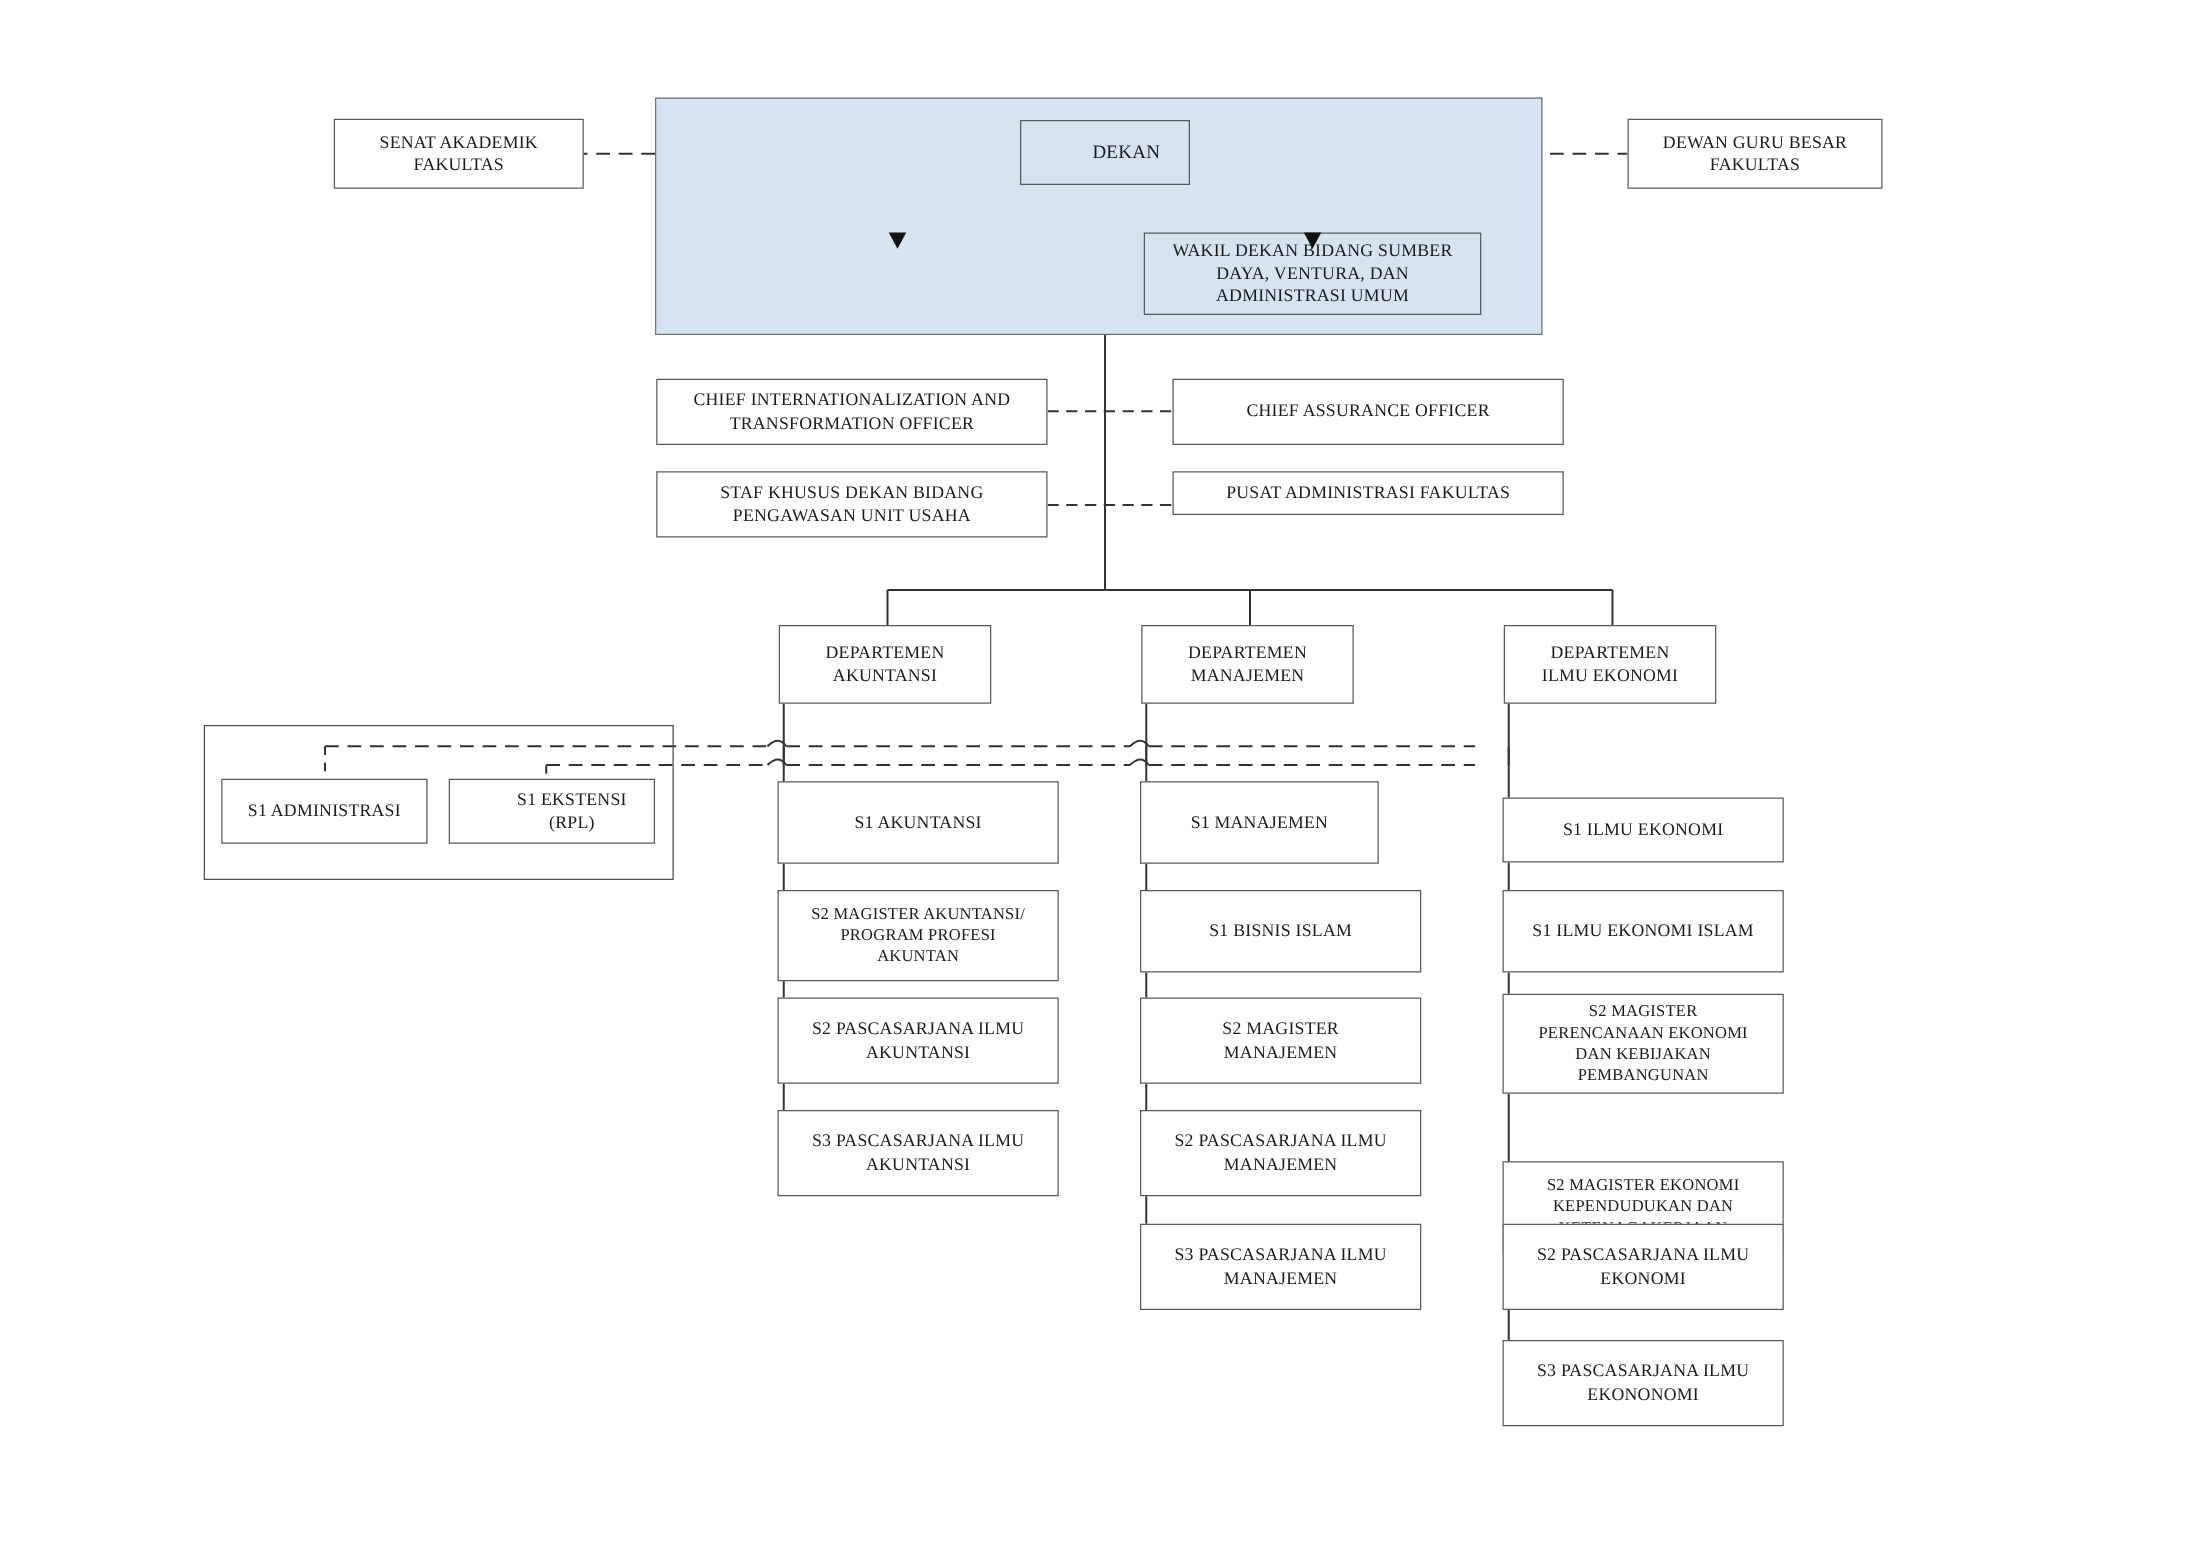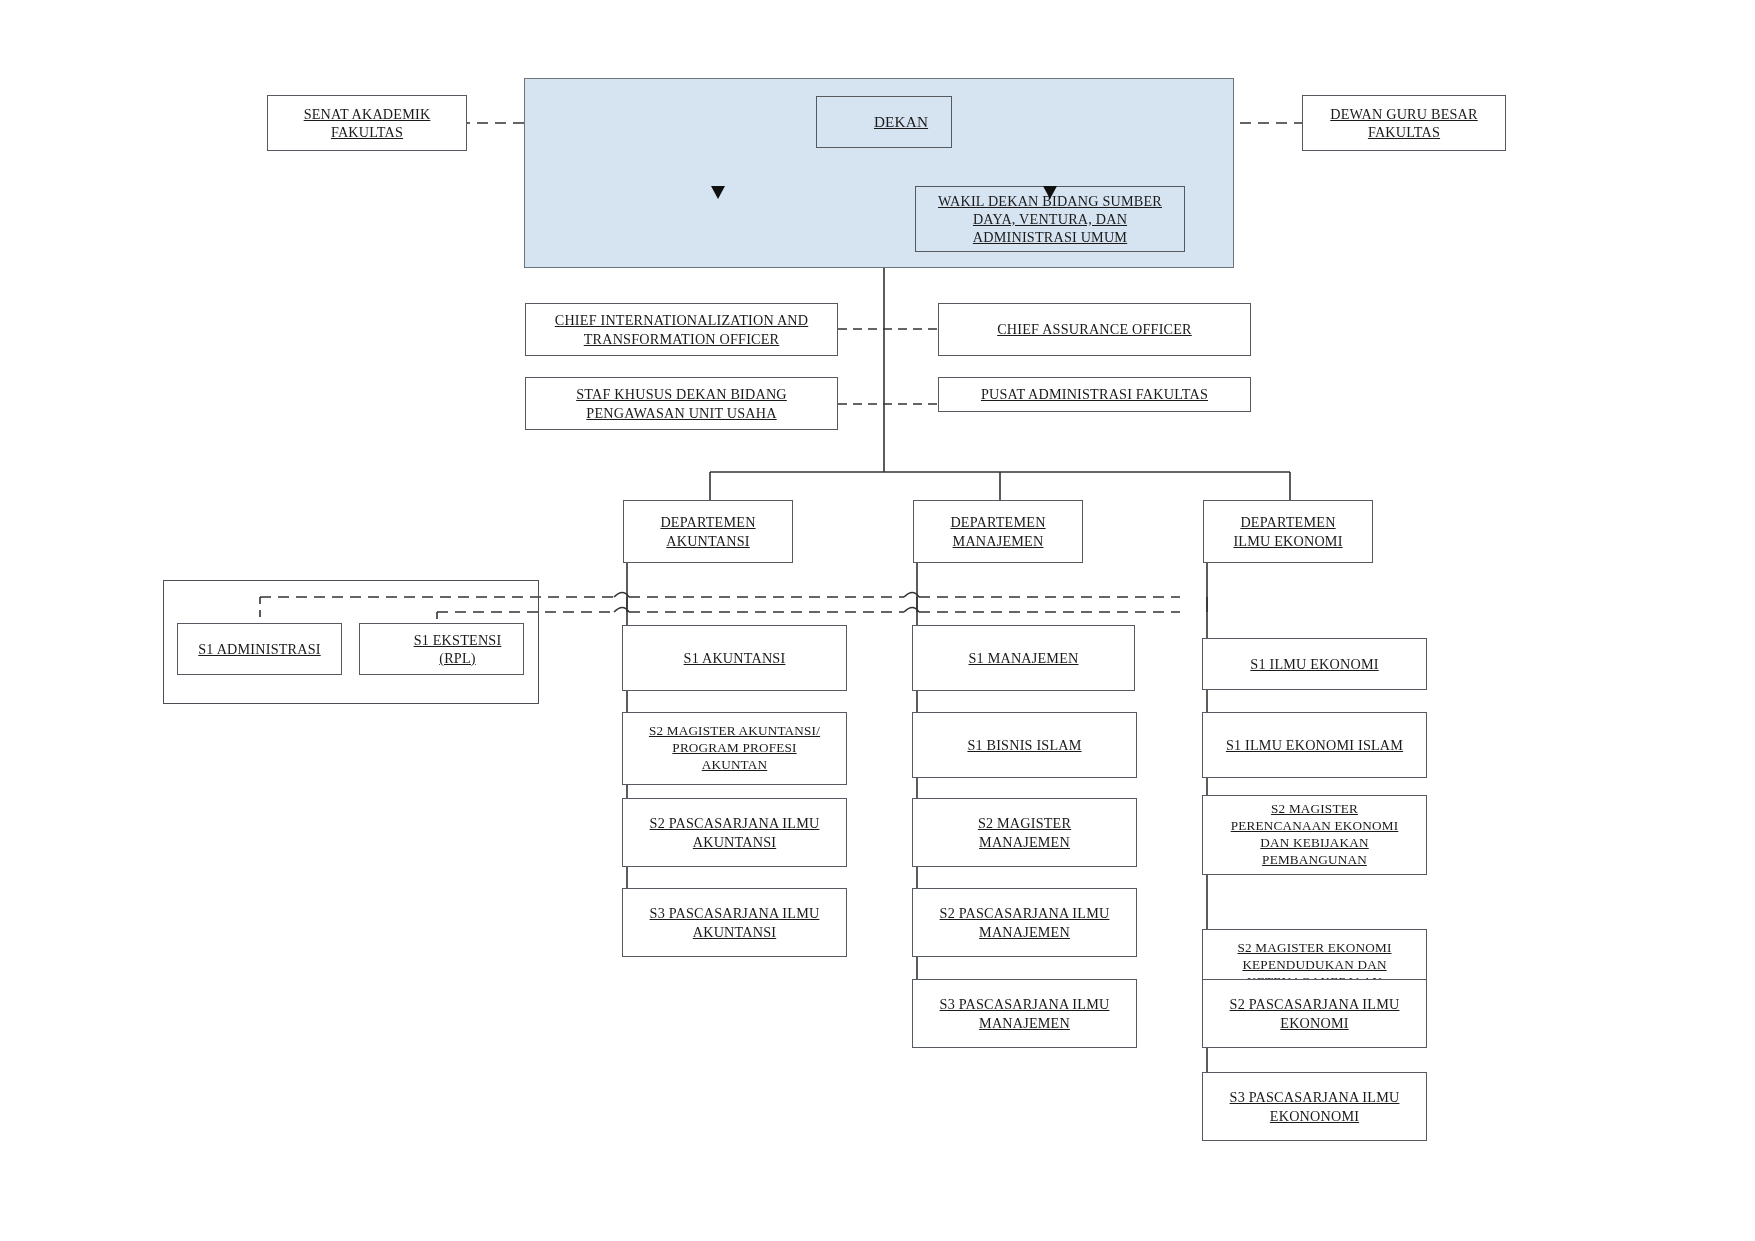--- a/index.html
+++ b/index.html
@@ -35,21 +35,20 @@
     box-sizing: border-box;
     border: 1.3px solid #555a60;
     background: #ffffff;
     display: flex;
     align-items: center;
     text-align: center;
     z-index: 3;
     line-height: 1.28;
     letter-spacing: 0.2px;
     padding: 2px 6px;
-    text-decoration: underline;
   }
   .node span {
     display: block;
     width: 100%;
     white-space: pre-line;
   }
   .f13 { font-size: 13.2px; }
   .f14 { font-size: 14.2px; }
   .f15 { font-size: 15.2px; }
 
@@ -221,21 +220,21 @@
   </div>
   <div class="node f14" style="left:622px; top:798px; width:225px; height:69px;">
     <span>S2 PASCASARJANA ILMU
 AKUNTANSI</span>
   </div>
   <div class="node f14" style="left:622px; top:888px; width:225px; height:69px;">
     <span>S3 PASCASARJANA ILMU
 AKUNTANSI</span>
   </div>
 
-  <div class="node f14" style="left:912px; top:625px; width:223px; height:66px;">
+  <div class="node f14" style="left:912px; top:625px; width:191px; height:66px;">
     <span>S1 MANAJEMEN</span>
   </div>
   <div class="node f14" style="left:912px; top:712px; width:225px; height:66px;">
     <span>S1 BISNIS ISLAM</span>
   </div>
   <div class="node f14" style="left:912px; top:798px; width:225px; height:69px;">
     <span>S2 MAGISTER
 MANAJEMEN</span>
   </div>
   <div class="node f14" style="left:912px; top:888px; width:225px; height:69px;">

